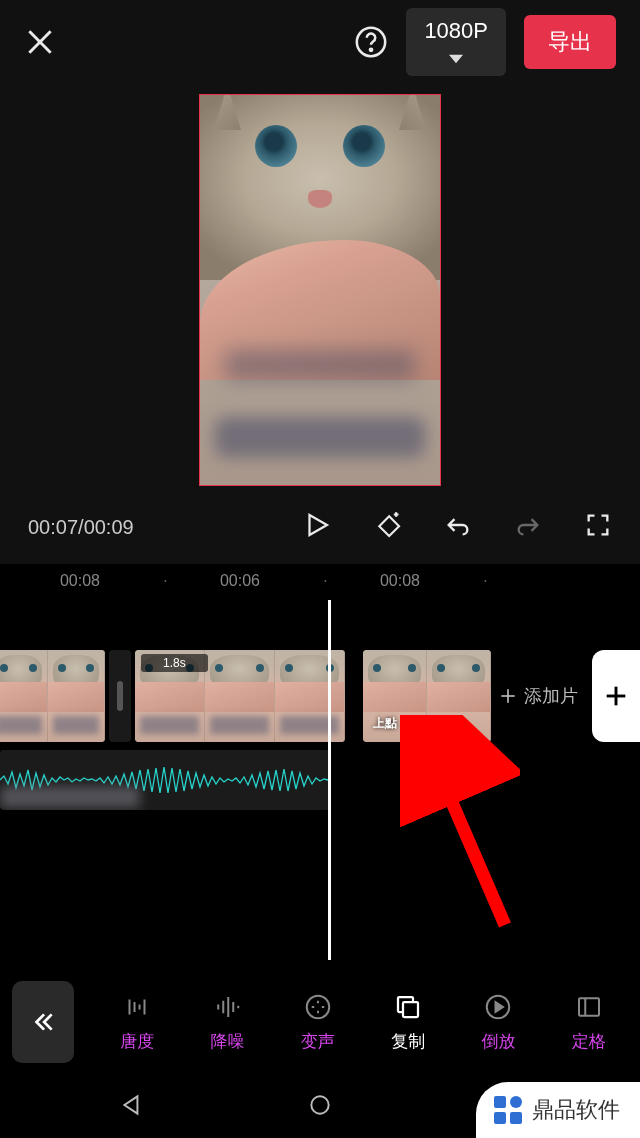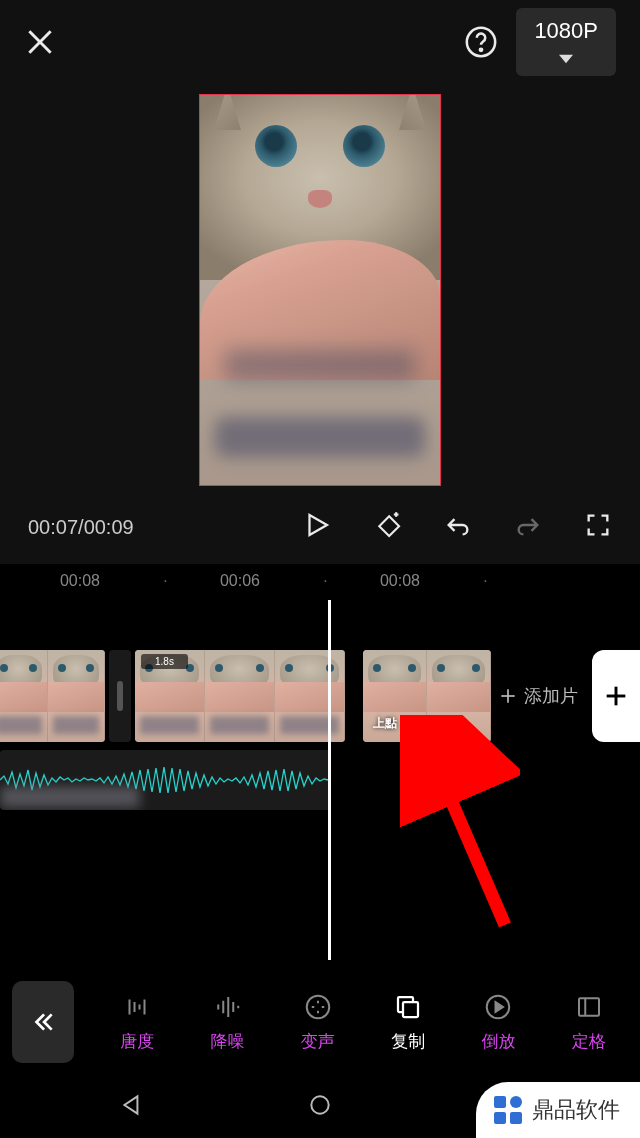--- a/index.html
+++ b/index.html
@@ -51,21 +51,21 @@
 .clip3 { width: 128px; margin-left: 14px; }
 .clip-gap { width: 22px; height: 92px; background: #1a1a1a; display: flex; align-items: center; justify-content: center; border-radius: 4px; }
 .clip-gap-line { width: 6px; height: 30px; background: #555; border-radius: 3px; }
 .thumb { flex: 1; min-width: 40px; position: relative; background: linear-gradient(180deg,#beb4a5 0%, #d8b5a5 60%, #c8a898 100%); border-right: 1px solid rgba(0,0,0,0.1); }
 .thumb .mini-face { position: absolute; top: 5px; left: 5px; right: 5px; height: 35px; background: radial-gradient(ellipse at 50% 40%, #c9bfae, #9e9282); border-radius: 40%; }
 .thumb .mini-eye { position: absolute; width: 8px; height: 8px; border-radius: 50%; background: #2d5a6b; top: 14px; }
 .thumb .mini-eye.l { left: 10px; }
 .thumb .mini-eye.r { right: 10px; }
 .thumb .mini-hand { position: absolute; top: 32px; left: 0; right: 0; height: 30px; background: linear-gradient(160deg,#e0b0a0,#c89585); }
 .thumb .mini-blur { position: absolute; bottom: 8px; left: 5px; right: 5px; height: 18px; background: rgba(100,100,120,0.6); filter: blur(3px); }
-.clip-dur { position: absolute; top: 4px; left: 6px; background: rgba(0,0,0,0.6); padding: 2px 14px; border-radius: 3px; font-size: 10px; z-index: 5; }
+.clip-dur { position: absolute; top: 4px; left: 6px; background: rgba(0,0,0,0.6); padding: 2px 22px; border-radius: 3px; font-size: 12px; z-index: 5; }
 .clip3 .sub { position: absolute; bottom: 10px; left: 10px; font-size: 12px; font-weight: bold; color: #fff; text-shadow: 0 0 4px #000; z-index: 5; }
 
 .add-segment { position: absolute; right: 54px; top: 50px; height: 92px; display: flex; align-items: center; padding: 0 8px; color: #bbb; font-size: 18px; gap: 6px; }
 .add-segment svg { width: 20px; height: 20px; }
 .add-plus-box { position: absolute; right: 0; top: 50px; width: 48px; height: 92px; background: #fff; display: flex; align-items: center; justify-content: center; border-top-left-radius: 12px; border-bottom-left-radius: 12px; }
 .add-plus-box svg { width: 28px; height: 28px; }
 
 .audio-row { position: absolute; top: 150px; left: 0; width: 330px; height: 60px; background: #1b1b1b; border-radius: 4px; overflow: hidden; }
 .wave { position: absolute; top: 14px; left: 0; right: 0; height: 32px; }
 .wave-blur { position: absolute; top: 36px; left: 0; width: 140px; height: 22px; background: rgba(120,120,130,0.6); filter: blur(6px); }
@@ -102,20 +102,21 @@
           <path d="M9 9a3 3 0 1 1 4.5 2.6C12.5 12.4 12 13 12 14"></path>
           <circle cx="12" cy="17.5" r="0.8" fill="#eaeaea"></circle>
         </svg>
     </div>
     <div class="res-sel">
       <span>1080P</span>
       <svg viewBox="0 0 10 10">
           <polygon points="0,2 10,2 5,8" fill="#ddd"></polygon>
         </svg>
     </div>
+    <div class="export-btn">导出</div>
   </div>
 </div>
 
 <div class="preview-area">
   <div class="preview-frame">
     <div class="cat-face">
       <div class="ear l"></div>
         <div class="ear r"></div>
       <div class="eye left"></div>
         <div class="eye right"></div>

